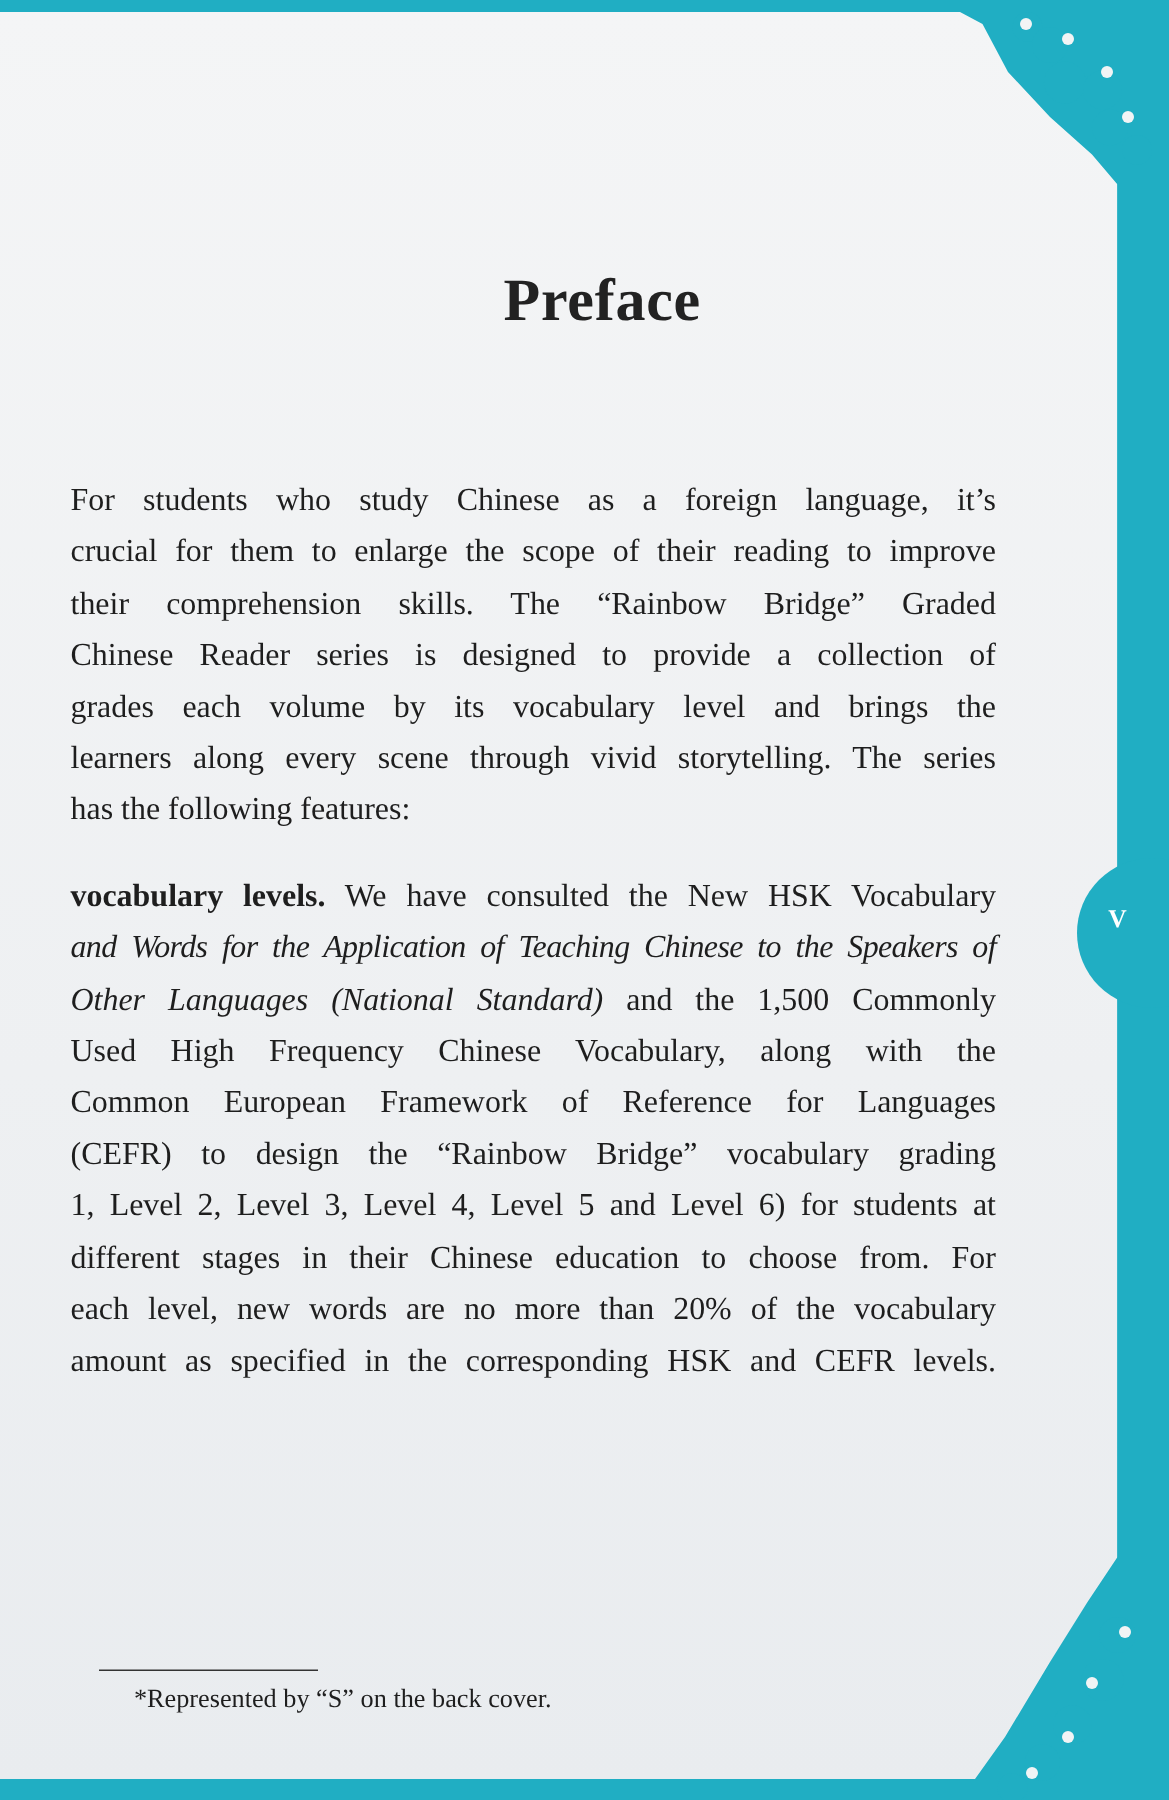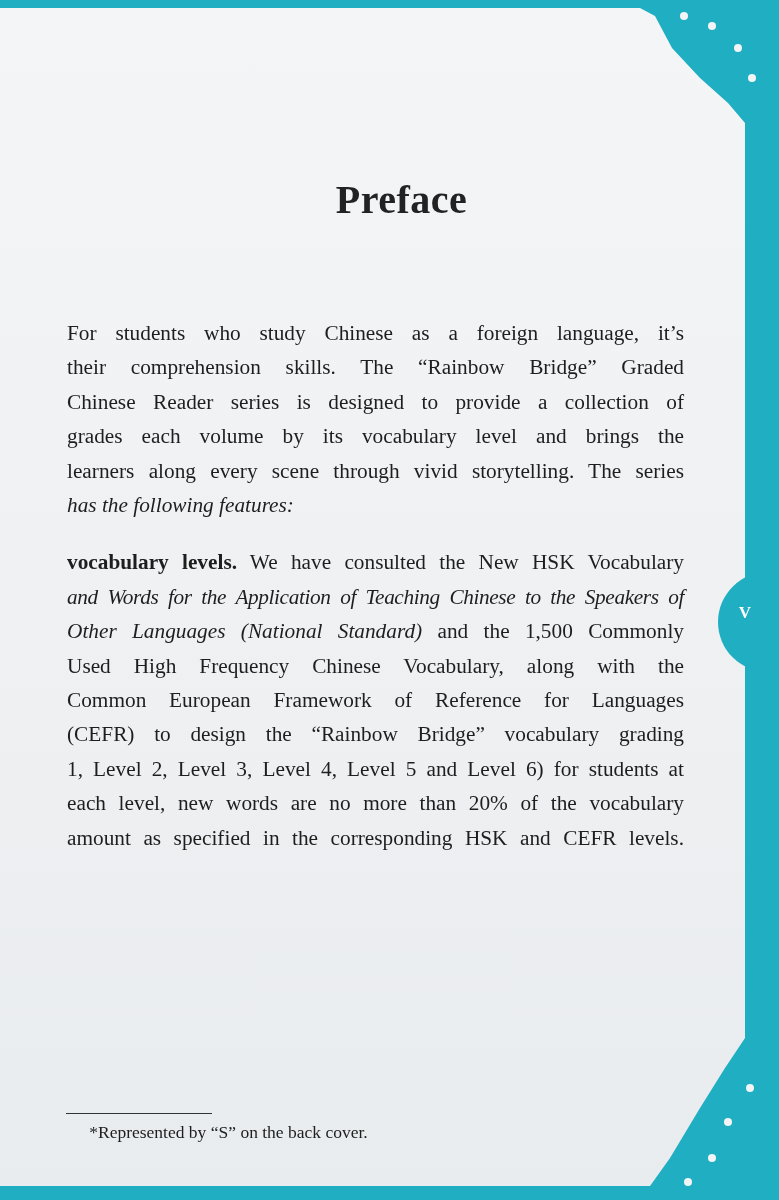--- a/index.html
+++ b/index.html
@@ -15,27 +15,27 @@
   }
   .bleed {
     position:absolute; left:95px; top:70px; width:580px; color:#9aa0a4; opacity:0.18;
     font-size:21px; line-height:36px; pointer-events:none; filter:blur(0.6px);
   }
   .title {
     position:absolute; left:16px; width:771px; top:168px; text-align:center;
     font-size:40px; font-weight:bold; color:#222; letter-spacing:0.5px;
   }
   .body {
-    position:absolute; left:67px; width:617px; top:308px;
+    position:absolute; left:47px; width:617px; top:308px;
     font-size:21.3px; line-height:34.4px; color:#1e1e1e;
     text-align:justify;
   }
   .body p { margin:0; }
   .line { display:block; text-align:justify; text-align-last:justify; white-space:nowrap; }
-  .line.last { text-align-last:left;font-style:italic; }
+  .line.last { text-align-last:left; }
   .gap { height:23px; }
   b { font-weight:bold; }
   i { font-style:italic; }
   .footrule { position:absolute; left:66px; top:1105px; width:146px; height:1px; background:#333; }
   .footnote { position:absolute; left:66px; top:1114px; font-size:17.5px; color:#1e1e1e;text-align:right; }
   .footnote .star { display:inline-block; width:32px; }
   .tab {
     position:absolute; left:718px; top:572px; width:100px; height:100px; border-radius:50%;
     background:#20aec3;
   }
@@ -49,35 +49,37 @@
 <body>
 
 <div class="page">
   <div class="bleed">&nbsp;</div>
 
   <div class="title">Preface</div>
 
   <div class="body">
     <p>
       <span class="line">For students who study Chinese as a foreign language, it’s</span>
+      <span class="line">crucial for them to enlarge the scope of their reading to improve</span>
       <span class="line">their comprehension skills. The “Rainbow Bridge” Graded</span>
       <span class="line">Chinese Reader series is designed to provide a collection of</span>
       <span class="line">grades each volume by its vocabulary level and brings the</span>
       <span class="line">learners along every scene through vivid storytelling. The series</span>
       <span class="line last">has the following features:</span>
     </p>
     <div class="gap"></div>
     <p>
       <span class="line"><b>vocabulary levels.</b><span> We have consulted the New HSK Vocabulary</span></span>
       <span class="line"><i style="letter-spacing:-0.4px">and Words for the Application of Teaching Chinese to the Speakers of</i></span>
       <span class="line"><i>Other Languages (National Standard)</i><span> and the 1,500 Commonly</span></span>
       <span class="line">Used High Frequency Chinese Vocabulary, along with the</span>
       <span class="line">Common European Framework of Reference for Languages</span>
       <span class="line">(CEFR) to design the “Rainbow Bridge” vocabulary grading</span>
       <span class="line">1, Level 2, Level 3, Level 4, Level 5 and Level 6) for students at</span>
+      <span class="line">different stages in their Chinese education to choose from. For</span>
       <span class="line">each level, new words are no more than 20% of the vocabulary</span>
       <span class="line">amount as specified in the corresponding HSK and CEFR levels.</span>
     </p>
   </div>
 
   <div class="footrule"></div>
   <div class="footnote">
     <span class="star">*</span><span>Represented by “S” on the back cover.</span>
   </div>
 </div>

